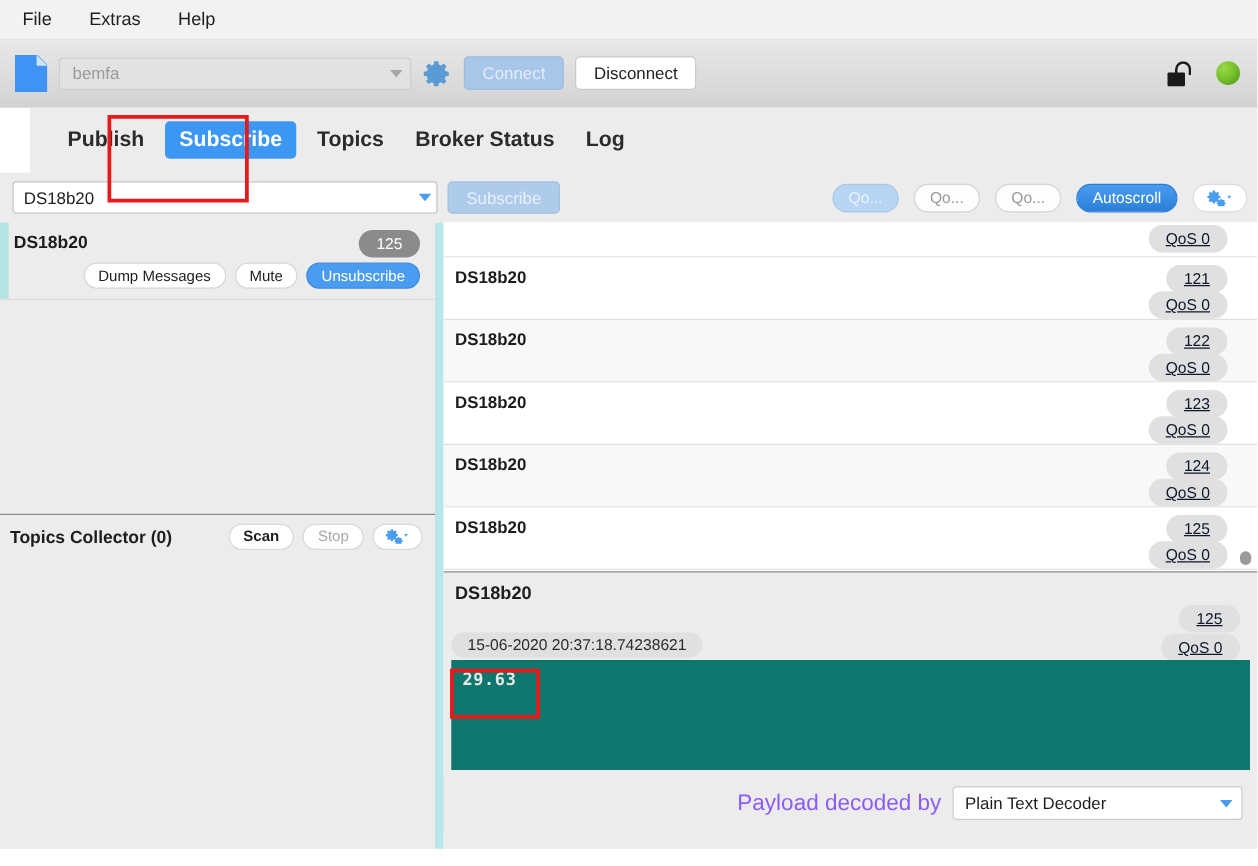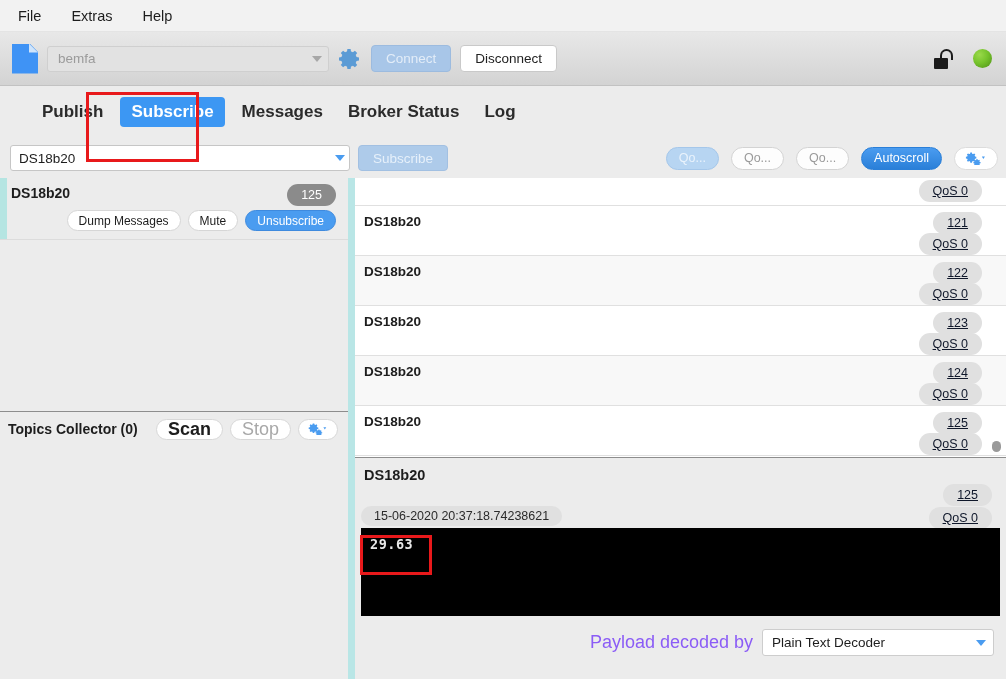--- a/index.html
+++ b/index.html
@@ -74,21 +74,21 @@
   }
   .status-dot {
     width: 19px; height: 19px; border-radius: 50%;
     background: radial-gradient(circle at 34% 30%, #9ad94a 0%, #76c32c 45%, #4d8f16 100%);
     margin-left: 8px; margin-right: 2px;
   }
 
   
   .tabbar {
     height: 52px; background: #ececec;
-    display: flex; align-items: center; padding-left: 34px; gap: 9px;
+    display: flex; align-items: center; padding-left: 22px; gap: 9px; margin-left: 24px;
   }
   .tab {
     font-size: 17px; font-weight: bold; color: #2b2b2b;
     padding: 5px 8px; border-radius: 4px; cursor: pointer;
   }
   .tab.active { background: #3c97f3; color: #ffffff; padding: 5px 11px; }
 
   
   .subrow {
     height: 40px; background: #ececec;
@@ -169,21 +169,21 @@
   .subs-blank { flex: 1; background: #ececec; }
 
   
   .collector {
     height: 36px; background: #ececec; border-top: 1px solid #8d8d8d;
     display: flex; align-items: center; padding: 0 10px 0 8px; gap: 7px;
   }
   .collector .ctitle { font-size: 14px; font-weight: bold; color: #1d1d1d; }
   .collector .spacer { flex: 1; }
   .cbtn {
-    height: 21px; padding: 0 11px; border-radius: 11px; font-size: 18px;
+    height: 21px; padding: 0 11px; border-radius: 11px; font-size: 12px;
     display: inline-flex; align-items: center; background: #ffffff;
     border: 1px solid #d8d8d8; color: #1d1d1d; cursor: pointer; font-weight: bold;
   }
   .cbtn.dis { color: #a8a8a8; font-weight: normal; cursor: default; }
   .cbtn.gearb { padding: 0 7px; }
   .collector-body { flex: 1; background: #ececec; }
 
   
   .msglist {
     position: absolute; left: 0; top: 0; right: 0; height: 278px;
@@ -221,21 +221,21 @@
   }
   .msgdetail .dcnt { position: absolute; right: 14px; top: 26px; }
   .msgdetail .dqos { position: absolute; right: 14px; top: 49px; }
   .ts-badge {
     position: absolute; left: 6px; top: 48px;
     background: #e0e0e0; color: #2b2b2b; border-radius: 11px;
     font-size: 12.5px; padding: 3px 13px;
   }
   .payload-box {
     position: absolute; left: 6px; top: 70px; right: 6px; height: 88px;
-    background: #000000; overflow: hidden;
+    background: #0f766e; overflow: hidden;
   }
   .payload-text {
     font-family: "DejaVu Sans Mono", monospace;
     font-size: 13.5px; font-weight: bold; color: #e8e8e8;
     padding: 8px 0 0 9px; letter-spacing: 0.5px;
   }
 
   
   .decoderbar {
     position: absolute; left: 355px; right: 0; bottom: 0; height: 45px;
@@ -299,21 +299,21 @@
     <span class="lock-icon">
       <span class="shackle"></span>
         <span class="bodyl"></span>
     </span>
     <span class="status-dot"></span>
   </div>
 
   <div class="tabbar">
     <span class="tab">Publish</span>
     <span class="tab active">Subscribe</span>
-    <span class="tab">Messages</span>
+    <span class="tab">Topics</span>
     <span class="tab">Broker Status</span>
     <span class="tab">Log</span>
   </div>
 
   <div class="subrow">
     <div class="topic-combo">
       <span class="val" title="Topic">DS18b20</span>
       <span class="caret-blue"></span>
     </div>
     <div class="btn-sub">Subscribe</div>

